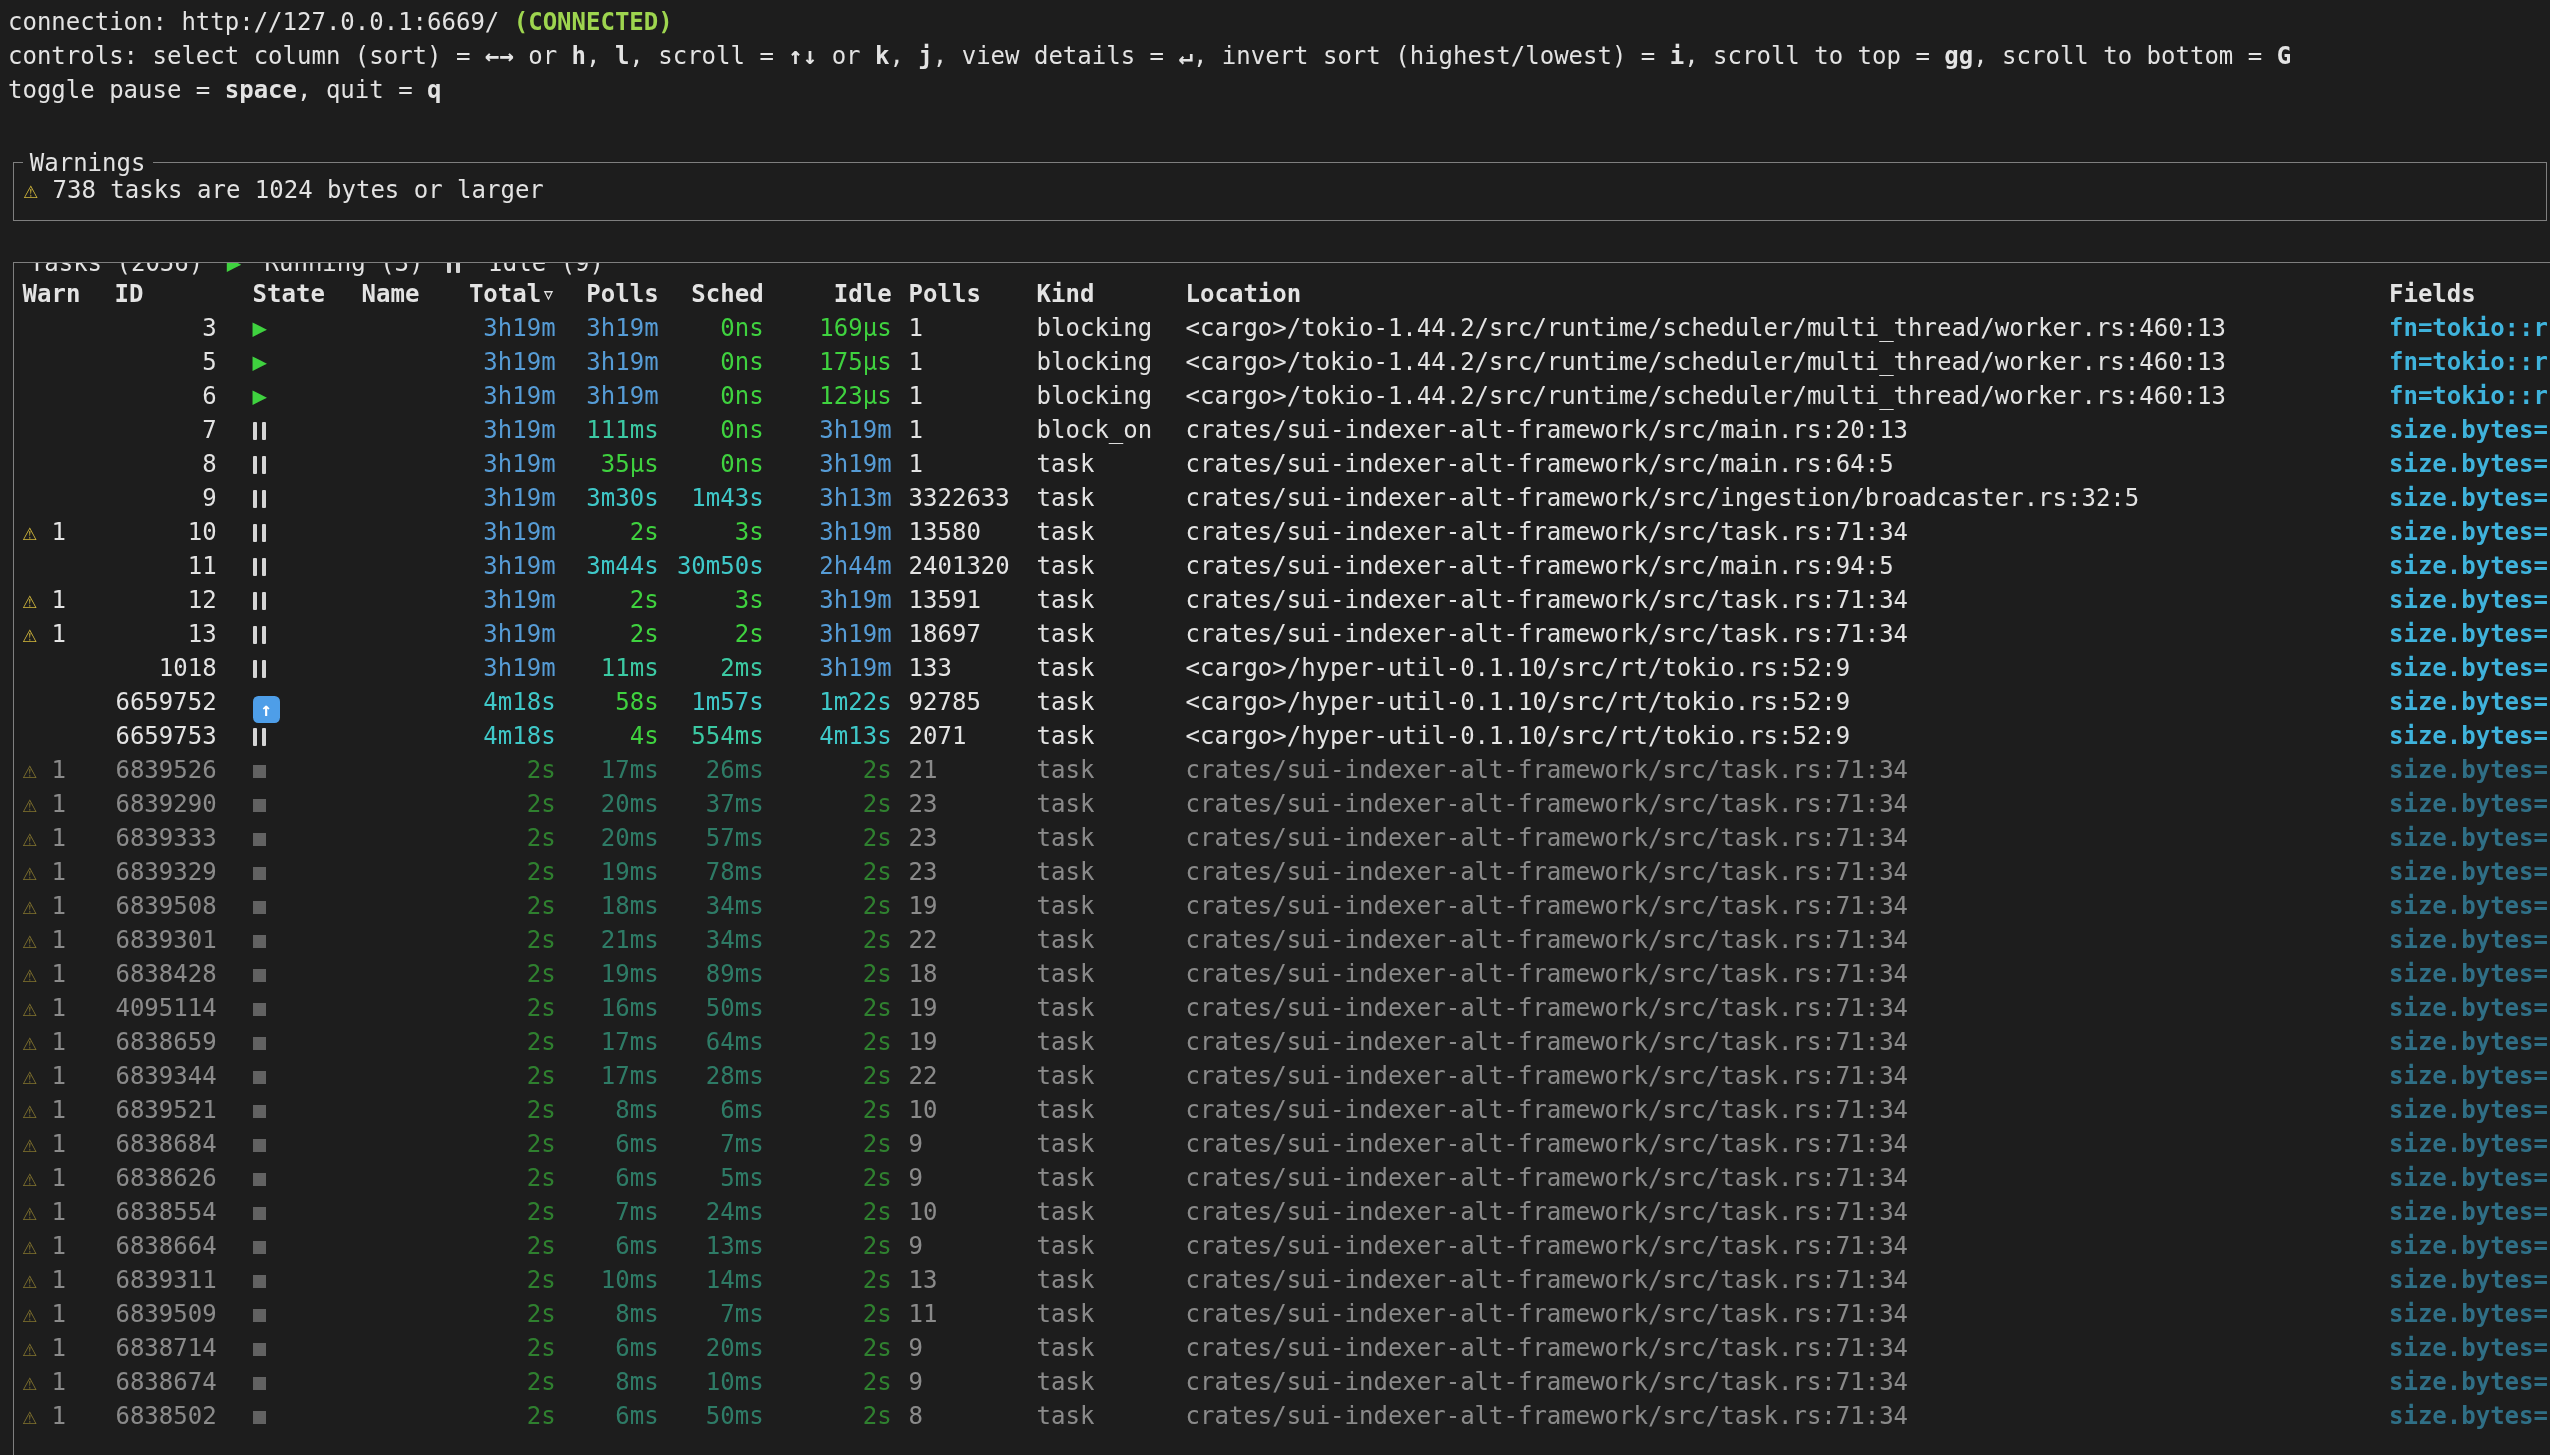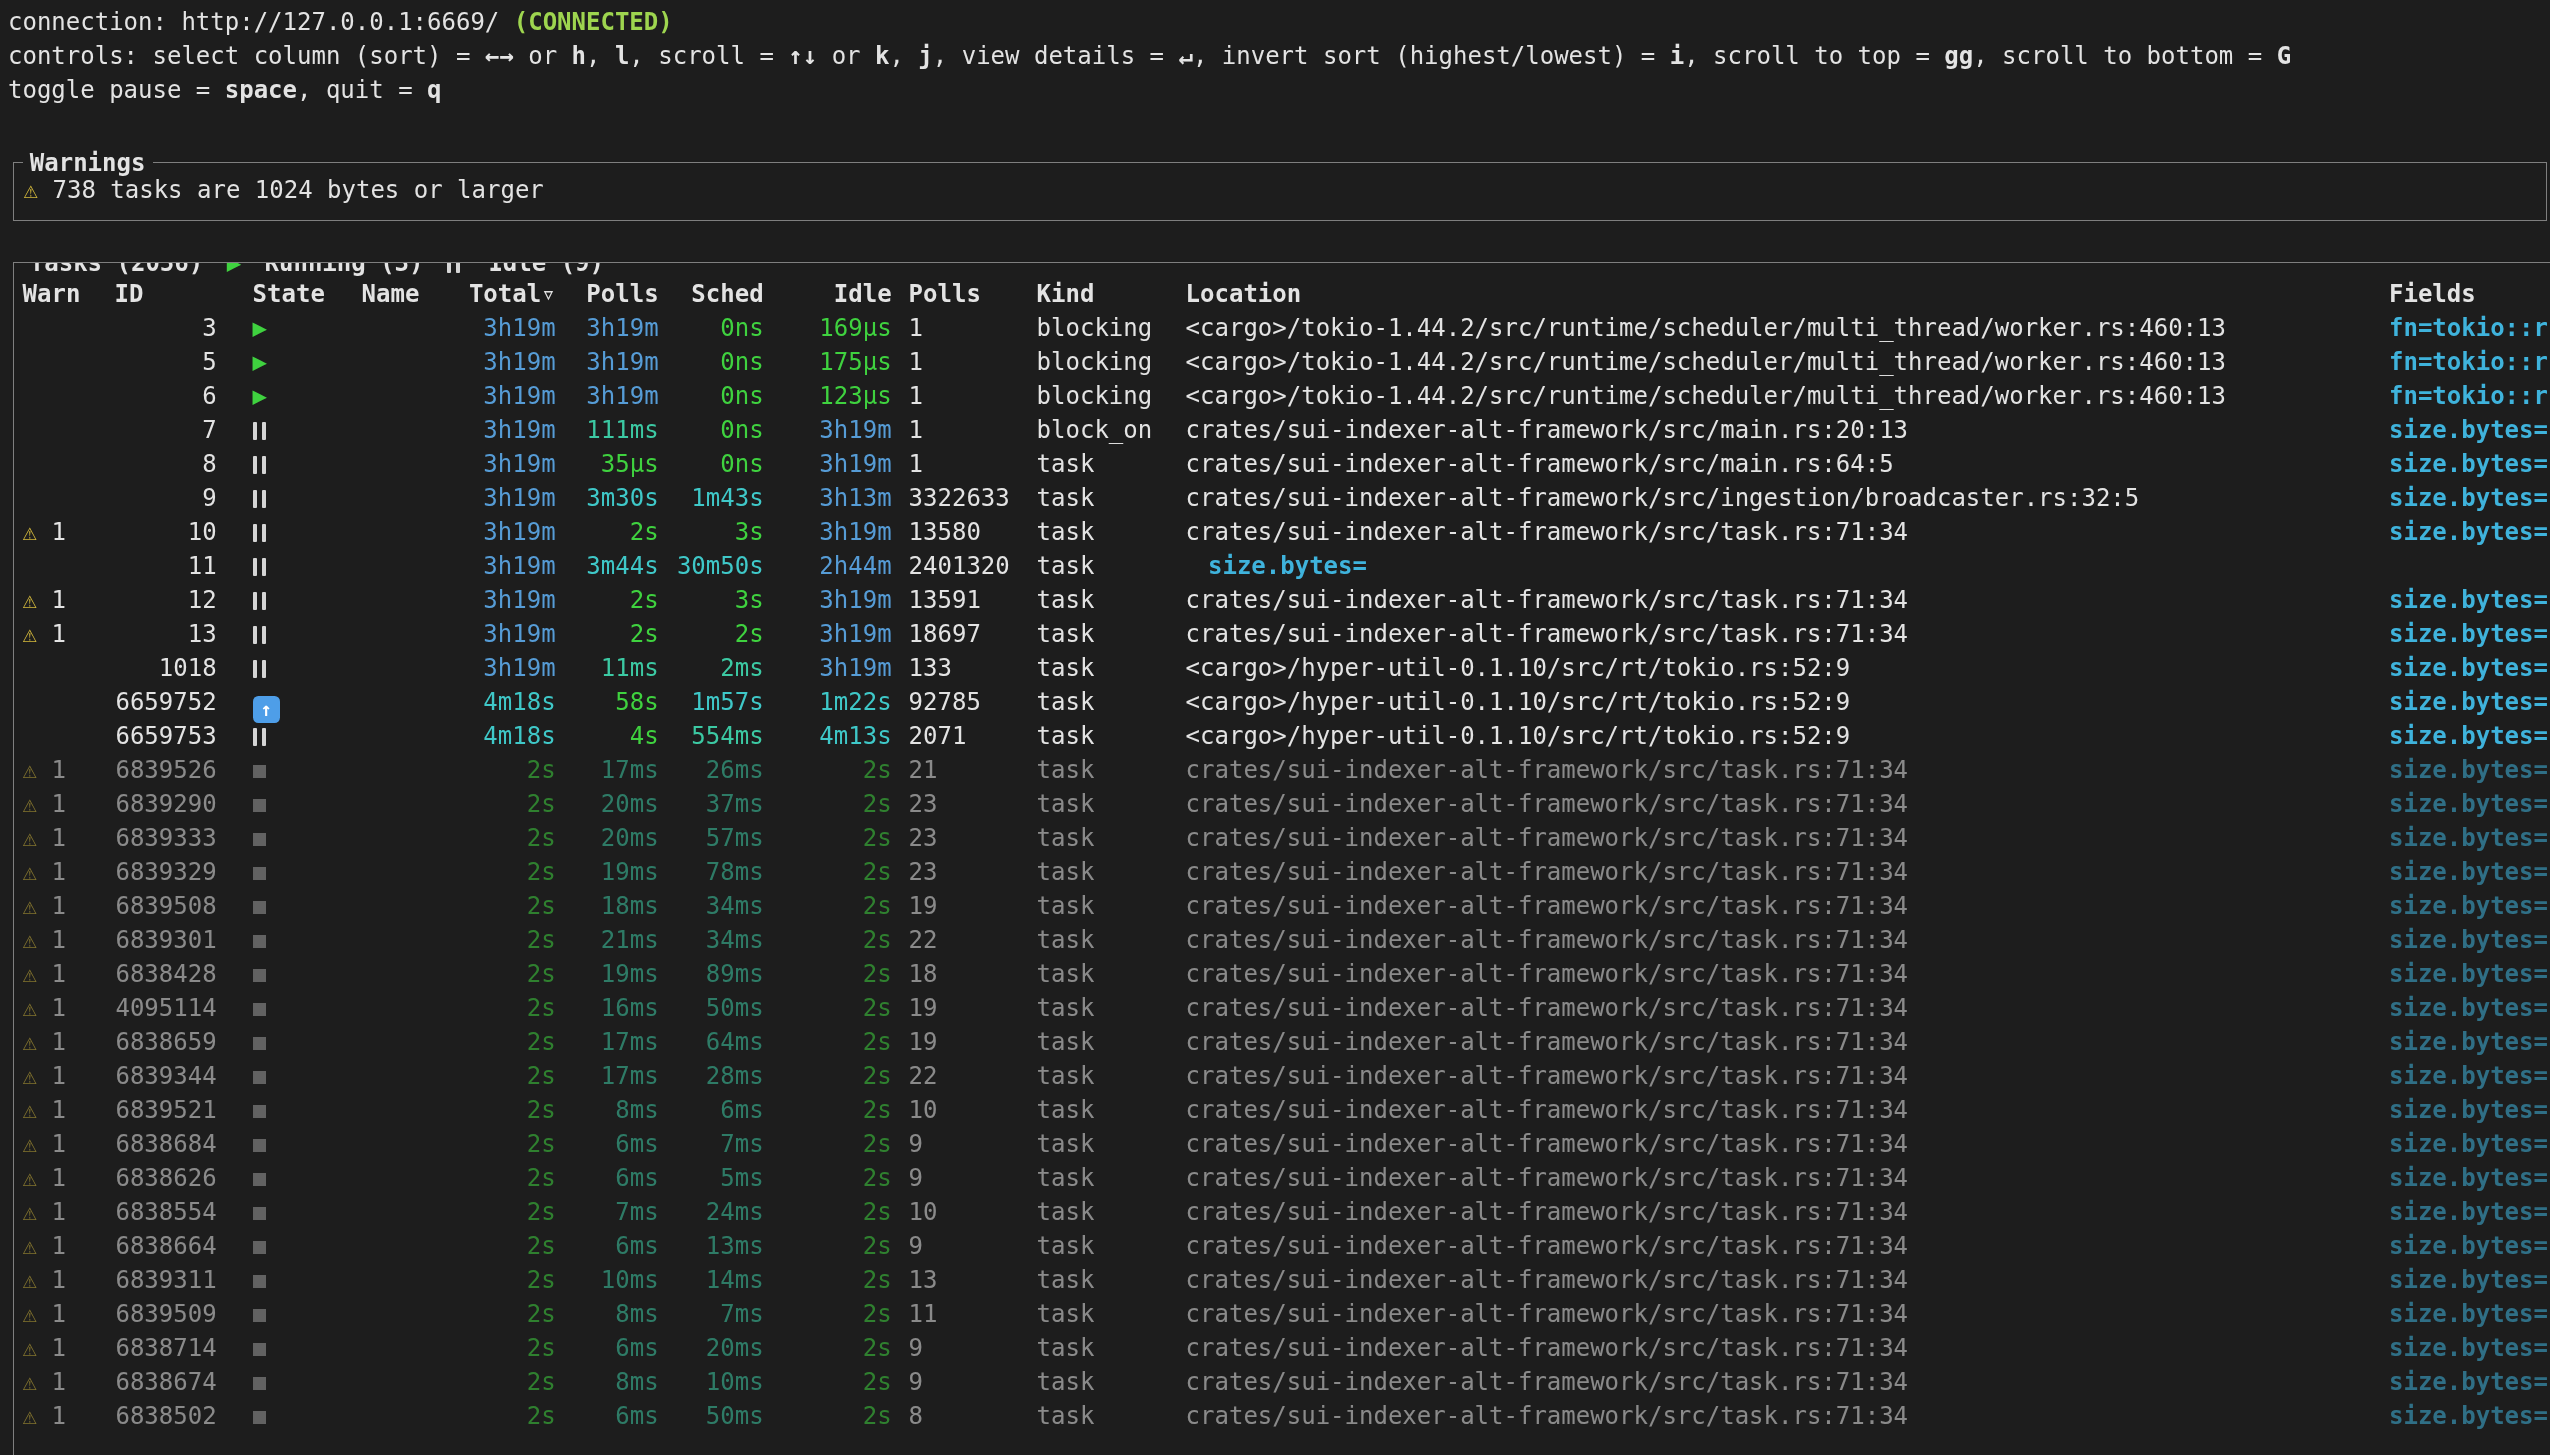--- a/index.html
+++ b/index.html
@@ -9,21 +9,21 @@
     font-family:"DejaVu Sans Mono","DejaVu Sans",monospace;font-size:24px;
   }
   .b{font-weight:bold}
   .green{color:var(--connected_green,#9ed54f)}
   .info{padding:5.4px 0 0 8px}
   .info-line{height:34px;line-height:34px;white-space:nowrap;overflow:hidden}
 
   .panel{position:absolute;border:0.9px solid var(--border,#7f7f7f)}
   .panel-title{
     position:absolute;top:-17px;left:9px;height:34px;line-height:34px;
-    background:var(--background,#1d1d1d);padding:0 7.2px;font-weight:bold;white-space:nowrap;
+    background:var(--background,#1d1d1d);padding:0 7.2px;font-weight:normal;white-space:nowrap;
   }
   .panel-title > span{margin-right:9px}
   .warnings{top:162px;left:12.6px;width:2532px;height:57px}
   .warning-item{margin-top:10px;padding-left:10px;line-height:34px;font-weight:normal}
   .warn-ic{color:var(--yellow,#d4b93c)}
   .tasks{top:262px;left:12.6px;width:2550px;height:1238px;overflow:hidden}
   .tbl{padding:14.4px 0 0 9px}
 
   .row{display:flex;height:34px;line-height:34px;white-space:nowrap}
   .row.dim{opacity:.55}
@@ -203,20 +203,21 @@
             <span class="cell c-warn"></span>
             <span class="cell c-id">11</span>
             <span class="cell c-state"><span class="ic-pause"><i></i><i></i></span></span>
             <span class="cell c-name"></span>
             <span class="cell c-total dur-h">3h19m</span>
             <span class="cell c-busy dur-m">3m44s</span>
             <span class="cell c-sched dur-m">30m50s</span>
             <span class="cell c-idle dur-h">2h44m</span>
             <span class="cell c-polls">2401320</span>
             <span class="cell c-kind">task</span>
+            <span class="cell c-location">crates/sui-indexer-alt-framework/src/main.rs:94:5</span>
             <span class="cell c-fields">size.bytes=</span>
           </div>
           <div class="row">
             <span class="cell c-warn"><span class="warn-ic">⚠</span> 1</span>
             <span class="cell c-id">12</span>
             <span class="cell c-state"><span class="ic-pause"><i></i><i></i></span></span>
             <span class="cell c-name"></span>
             <span class="cell c-total dur-h">3h19m</span>
             <span class="cell c-busy dur-s">2s</span>
             <span class="cell c-sched dur-s">3s</span>

